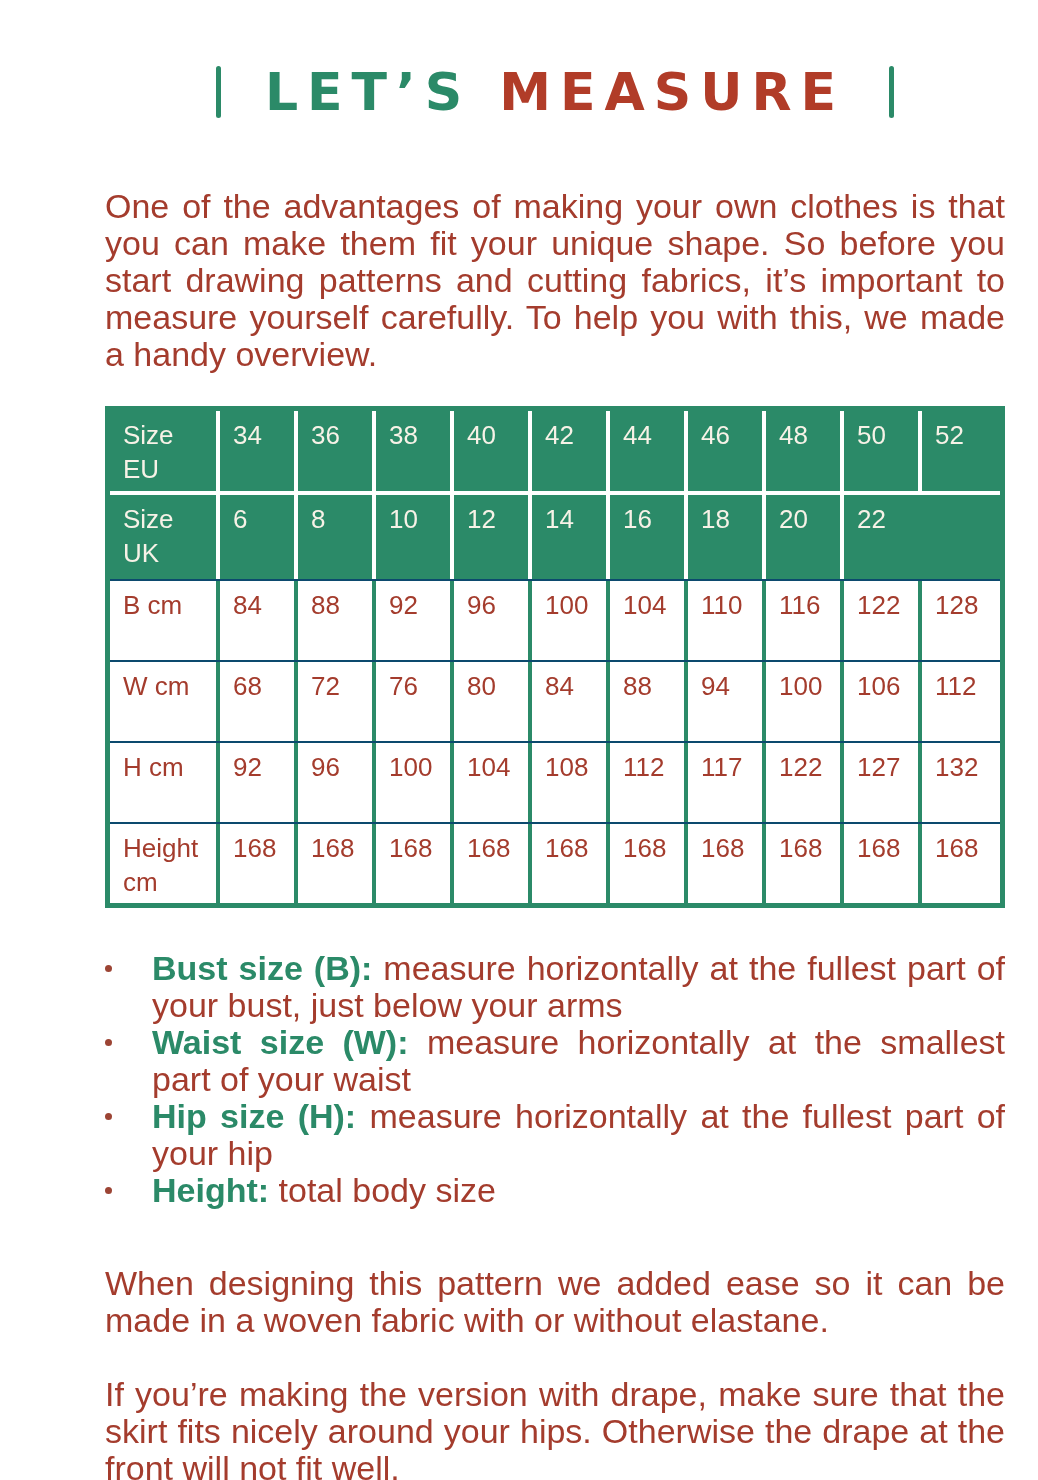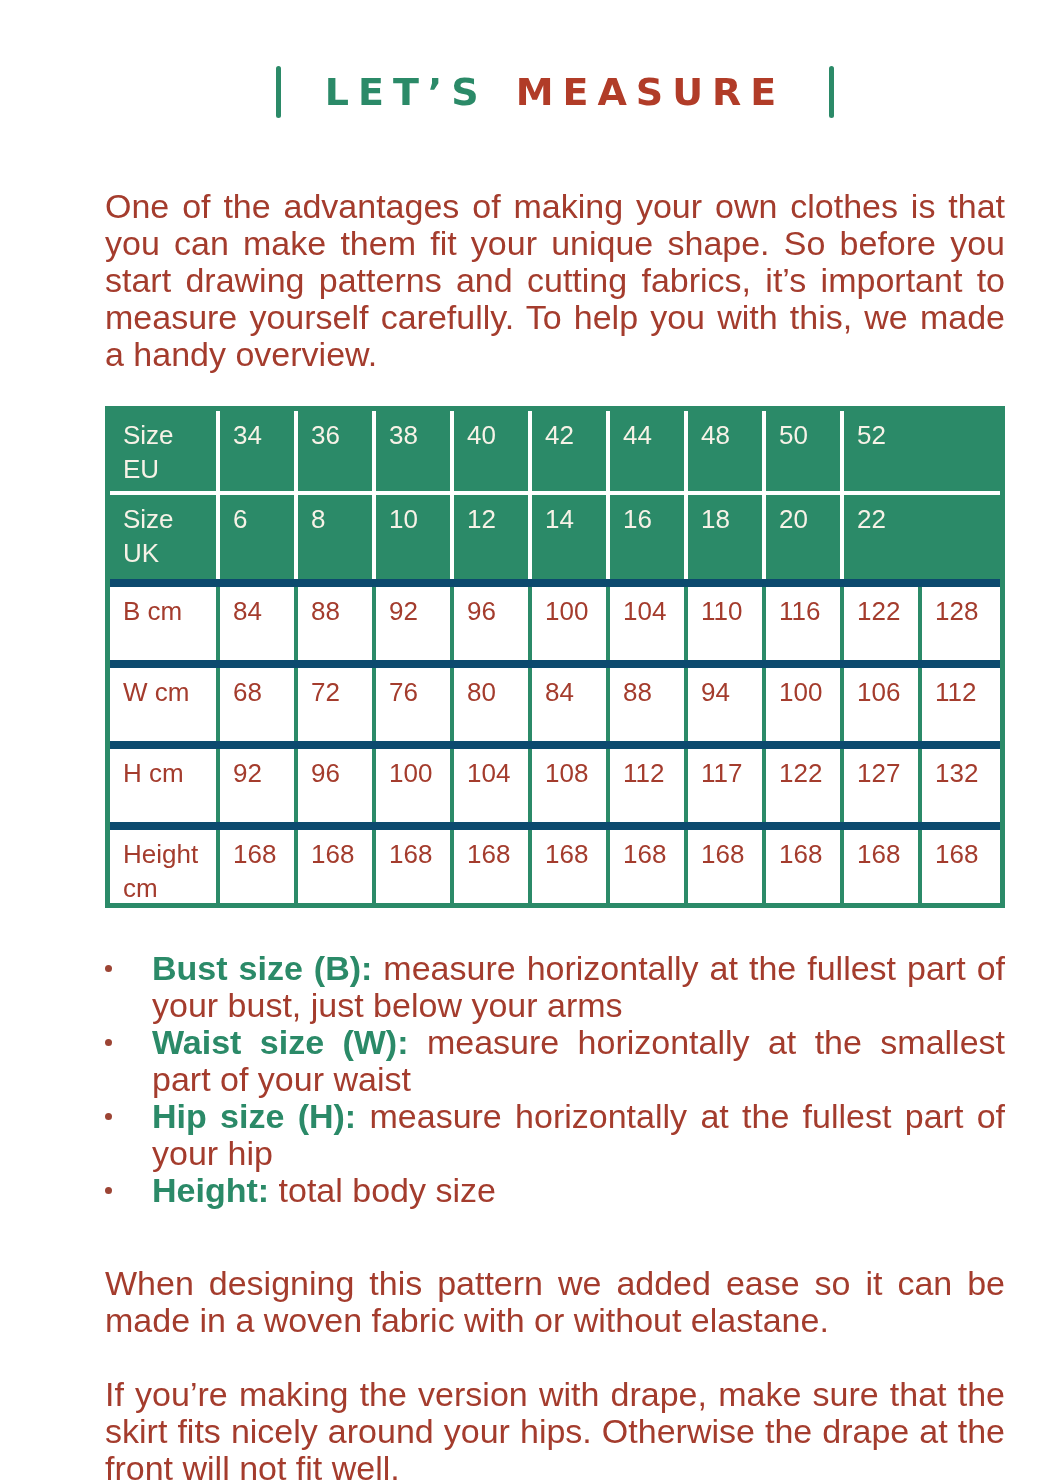--- a/index.html
+++ b/index.html
@@ -15,21 +15,21 @@
   .title-row {
     display: flex; align-items: center; justify-content: center;
     gap: 44px; height: 60px; margin-bottom: 66px;
   }
   .title-bar {
     width: 5px; height: 52px; border-radius: 3px;
     background: #2b8a68;
   }
   .title-text {
     display: flex; align-items: flex-end; gap: 28px;
-    font-size: 38px; font-weight: bold; letter-spacing: 9px;
+    font-size: 52px; font-weight: bold; letter-spacing: 9px;
     font-family: "DejaVu Sans", sans-serif;
     white-space: nowrap;
   }
   .title-green { color: #2b8a68; }
   .title-red   { color: #b13c28; }
 
   
   .intro, .body-par, .bullet-list {
     font-size: 34px; line-height: 37px; color: #a43c2d;
   }
@@ -45,21 +45,21 @@
   .t-row .cell {
     padding: 7px 6px 0 13px;
     font-size: 26px; line-height: 34px;
     white-space: pre-line;
     overflow: hidden;
   }
   .t-row.head { background: #2b8a68; color: #f7f2e7; height: 84px; }
   .t-row.head .cell { border-right: 4px solid #ffffff; }
   .t-row.head .cell:last-child { border-right: none; }
   .t-row.head-first { border-bottom: 4px solid #ffffff; }
-  .t-row.body { background: #ffffff; color: #a43c2d; height: 81px; border-top: 8px solid #0c4a6e; }
+  .t-row.body { background: #ffffff; color: #a43c2d; height: 81px; border-top: 2px solid #0c4a6e; }
   .t-row.body .cell { border-right: 4px solid #2b8a68; }
   .t-row.body .cell:last-child { border-right: none; }
 
   
   .bullet-list { list-style: none; margin-bottom: 56px; }
   .bullet-list li { display: flex; }
   .dot-col { flex: 0 0 47px; padding-top: 15px; }
   .dot {
     display: block; width: 7px; height: 7px; border-radius: 50%;
     background: #9c4434;
@@ -90,20 +90,21 @@
 
     <div class="t-row head head-first">
       <div class="cell label">Size
 EU</div>
       <div class="cell">34</div>
       <div class="cell">36</div>
       <div class="cell">38</div>
       <div class="cell">40</div>
       <div class="cell">42</div>
       <div class="cell">44</div>
+      <div class="cell">46</div>
       <div class="cell">48</div>
       <div class="cell">50</div>
       <div class="cell">52</div>
     </div>
 
     <div class="t-row head">
       <div class="cell label">Size
 UK</div>
       <div class="cell">6</div>
       <div class="cell">8</div>

